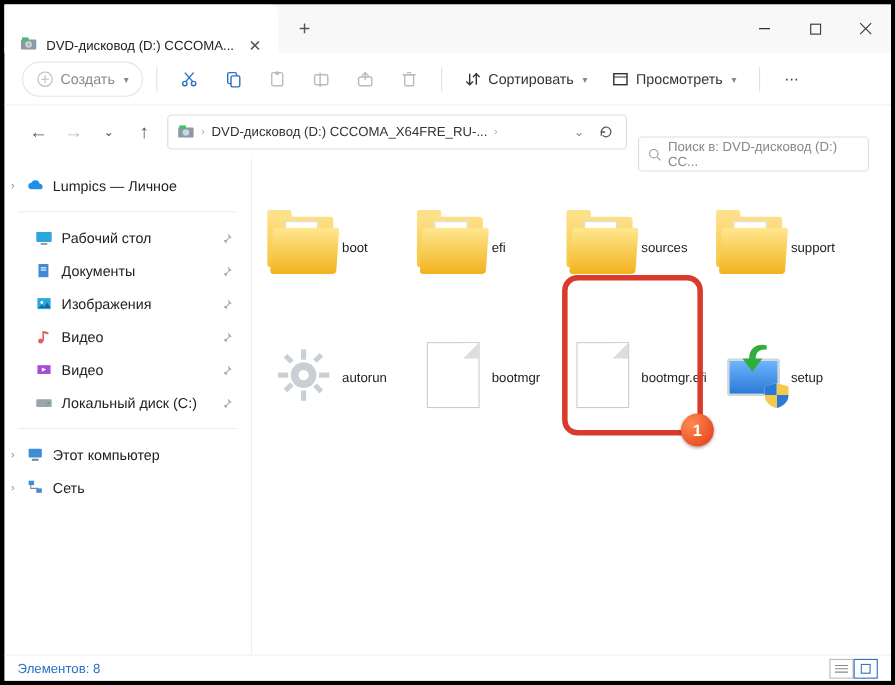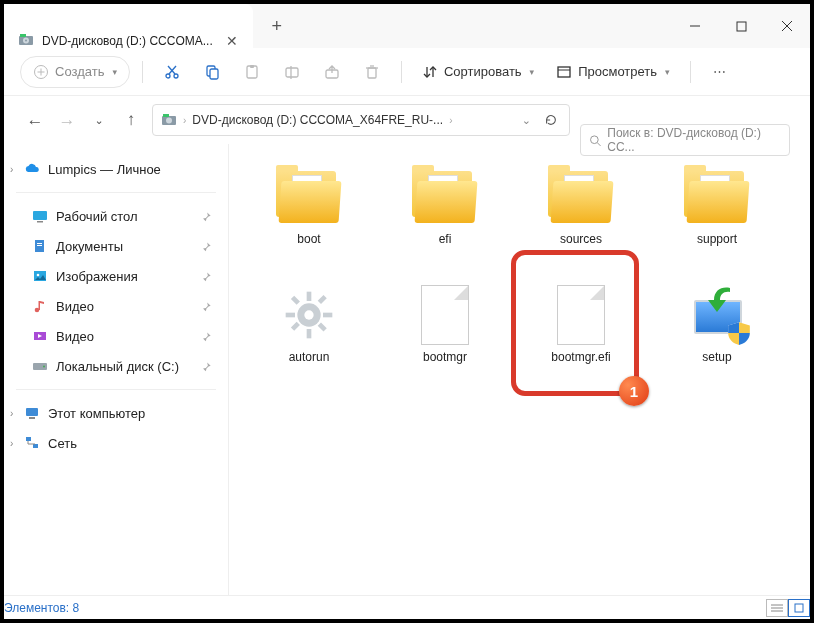--- a/index.html
+++ b/index.html
@@ -31,34 +31,34 @@
   .body { display:flex; height:calc(100% - 44px - 48px - 48px - 24px); }
   .sidebar { width:225px; border-right:1px solid #eee; padding:10px 0; font-size:13px; color:#222; overflow:hidden; position:relative; }
   .navitem { display:flex; align-items:center; gap:8px; height:30px; padding:0 16px 0 28px; position:relative; }
   .navitem .pin { margin-left:auto; color:#999; }
   .navitem.toplevel { padding-left:20px; }
   .navitem .caret-l { position:absolute; left:6px; font-size:10px; color:#888; }
   .navico { width:16px; height:16px; flex-shrink:0; }
   .hsep { height:1px; background:#eee; margin:8px 12px; }
   .content { flex:1; padding:18px 12px; position:relative; }
   .grid { display:flex; flex-wrap:wrap; gap:0px; align-content:flex-start; }
-  .item { width:136px; height:118px; display:flex; flex-direction:column; align-items:center; justify-content:flex-start; padding-top:4px; position:relative; }
+  .item { width:136px; height:118px; display:flex; flex-direction:row; align-items:center; justify-content:flex-start; padding-top:4px; position:relative; }
   .item .thumb { width:70px; height:62px; display:flex; align-items:center; justify-content:center; }
   .item .label { font-size:12px; color:#222; margin-top:4px; text-align:center; }
   .folder { position:relative; width:70px; height:56px; }
   .folder .back { position:absolute; left:2px; top:2px; width:60px; height:46px; background:linear-gradient(#fde08a,#f5c53a); border-radius:3px; }
   .folder .tab { position:absolute; left:2px; top:-4px; width:22px; height:10px; background:#fde08a; border-radius:2px 2px 0 0; padding:0; }
   .folder .page { position:absolute; left:18px; top:6px; width:30px; height:38px; background:#fff; border:1px solid #ddd; }
   .folder .front { position:absolute; left:6px; top:12px; width:60px; height:42px; background:linear-gradient(#ffe790,#f3b21e); border-radius:3px; transform:skewX(-4deg); }
   .file { width:48px; height:60px; background:#fff; border:1px solid #ccc; position:relative; }
   .file::after { content:""; position:absolute; right:0; top:0; width:14px; height:14px; background:linear-gradient(135deg,#fff 48%, #ddd 52%); }
   .gear svg { width:56px; height:56px; }
   .highlight { position:absolute; border:5px solid #d93a2b; border-radius:14px; width:128px; height:146px; left:282px; top:106px; pointer-events:none; }
   .badge { position:absolute; width:30px; height:30px; border-radius:50%; background:radial-gradient(circle at 30% 30%, #ff8a50, #e03a12); color:#fff; font-weight:bold; display:flex; align-items:center; justify-content:center; left:390px; top:232px; font-size:15px; box-shadow:0 1px 3px rgba(0,0,0,.4); }
-  .status { height:24px; border-top:1px solid #eee; display:flex; align-items:center; padding:0 0; font-size:12px; color:#2a70c8; justify-content:space-between; }
+  .status { height:24px; border-top:1px solid #eee; display:flex; align-items:center; padding:0 12px; font-size:12px; color:#2a70c8; justify-content:space-between; }
   .viewbtns { display:flex; gap:0; }
   .viewbtn { width:22px; height:18px; border:1px solid #bbb; display:flex; align-items:center; justify-content:center; }
   .viewbtn.active { border-color:#2a70c8; }
   .setup-ico { position:relative; width:66px; height:58px; }
   .setup-ico .screen { position:absolute; left:10px; top:14px; width:48px; height:34px; background:linear-gradient(#6fb5ff,#2a7ad6); border:2px solid #cfd6dc; border-radius:2px; }
   .setup-ico .arrow { position:absolute; left:20px; top:-2px; }
   .setup-ico .shield { position:absolute; right:-2px; bottom:-2px; }
 </style>
 </head>
 <body>

